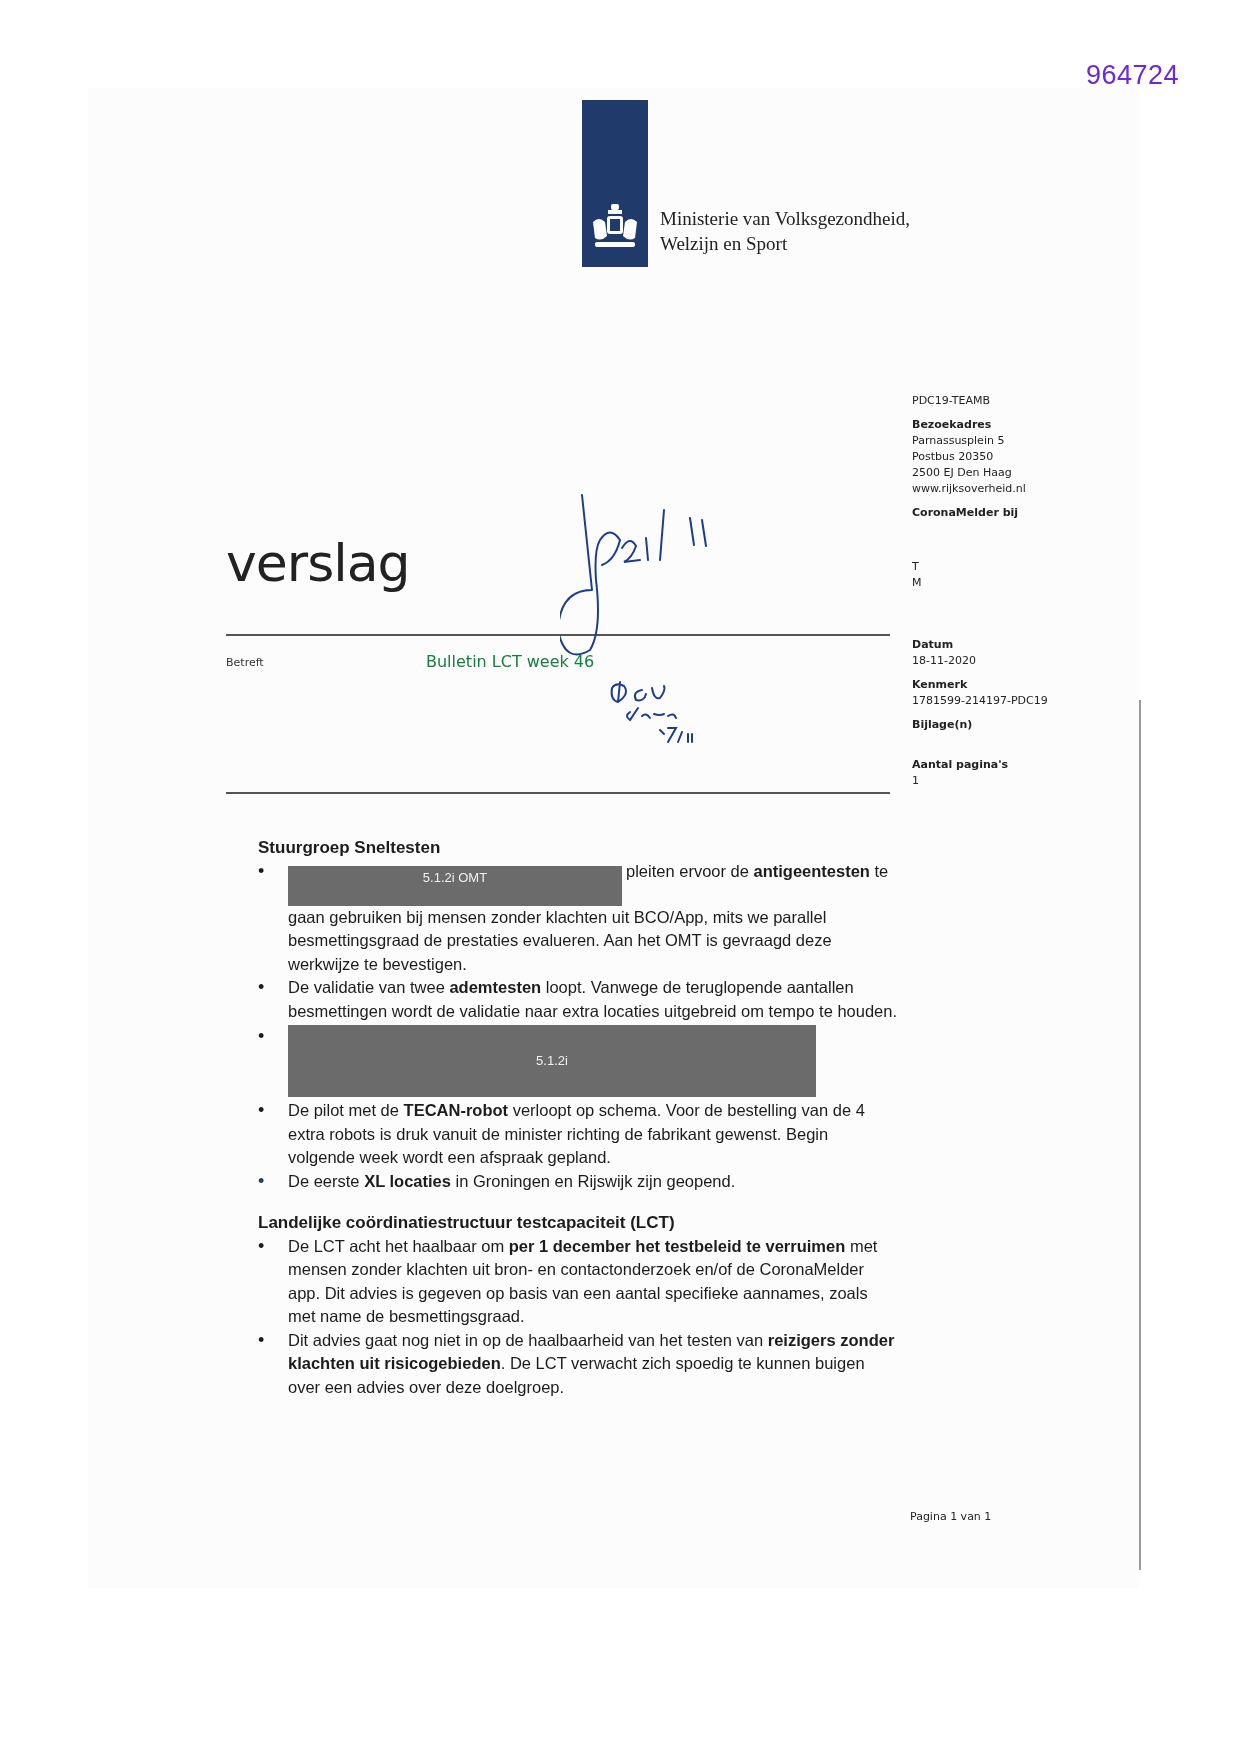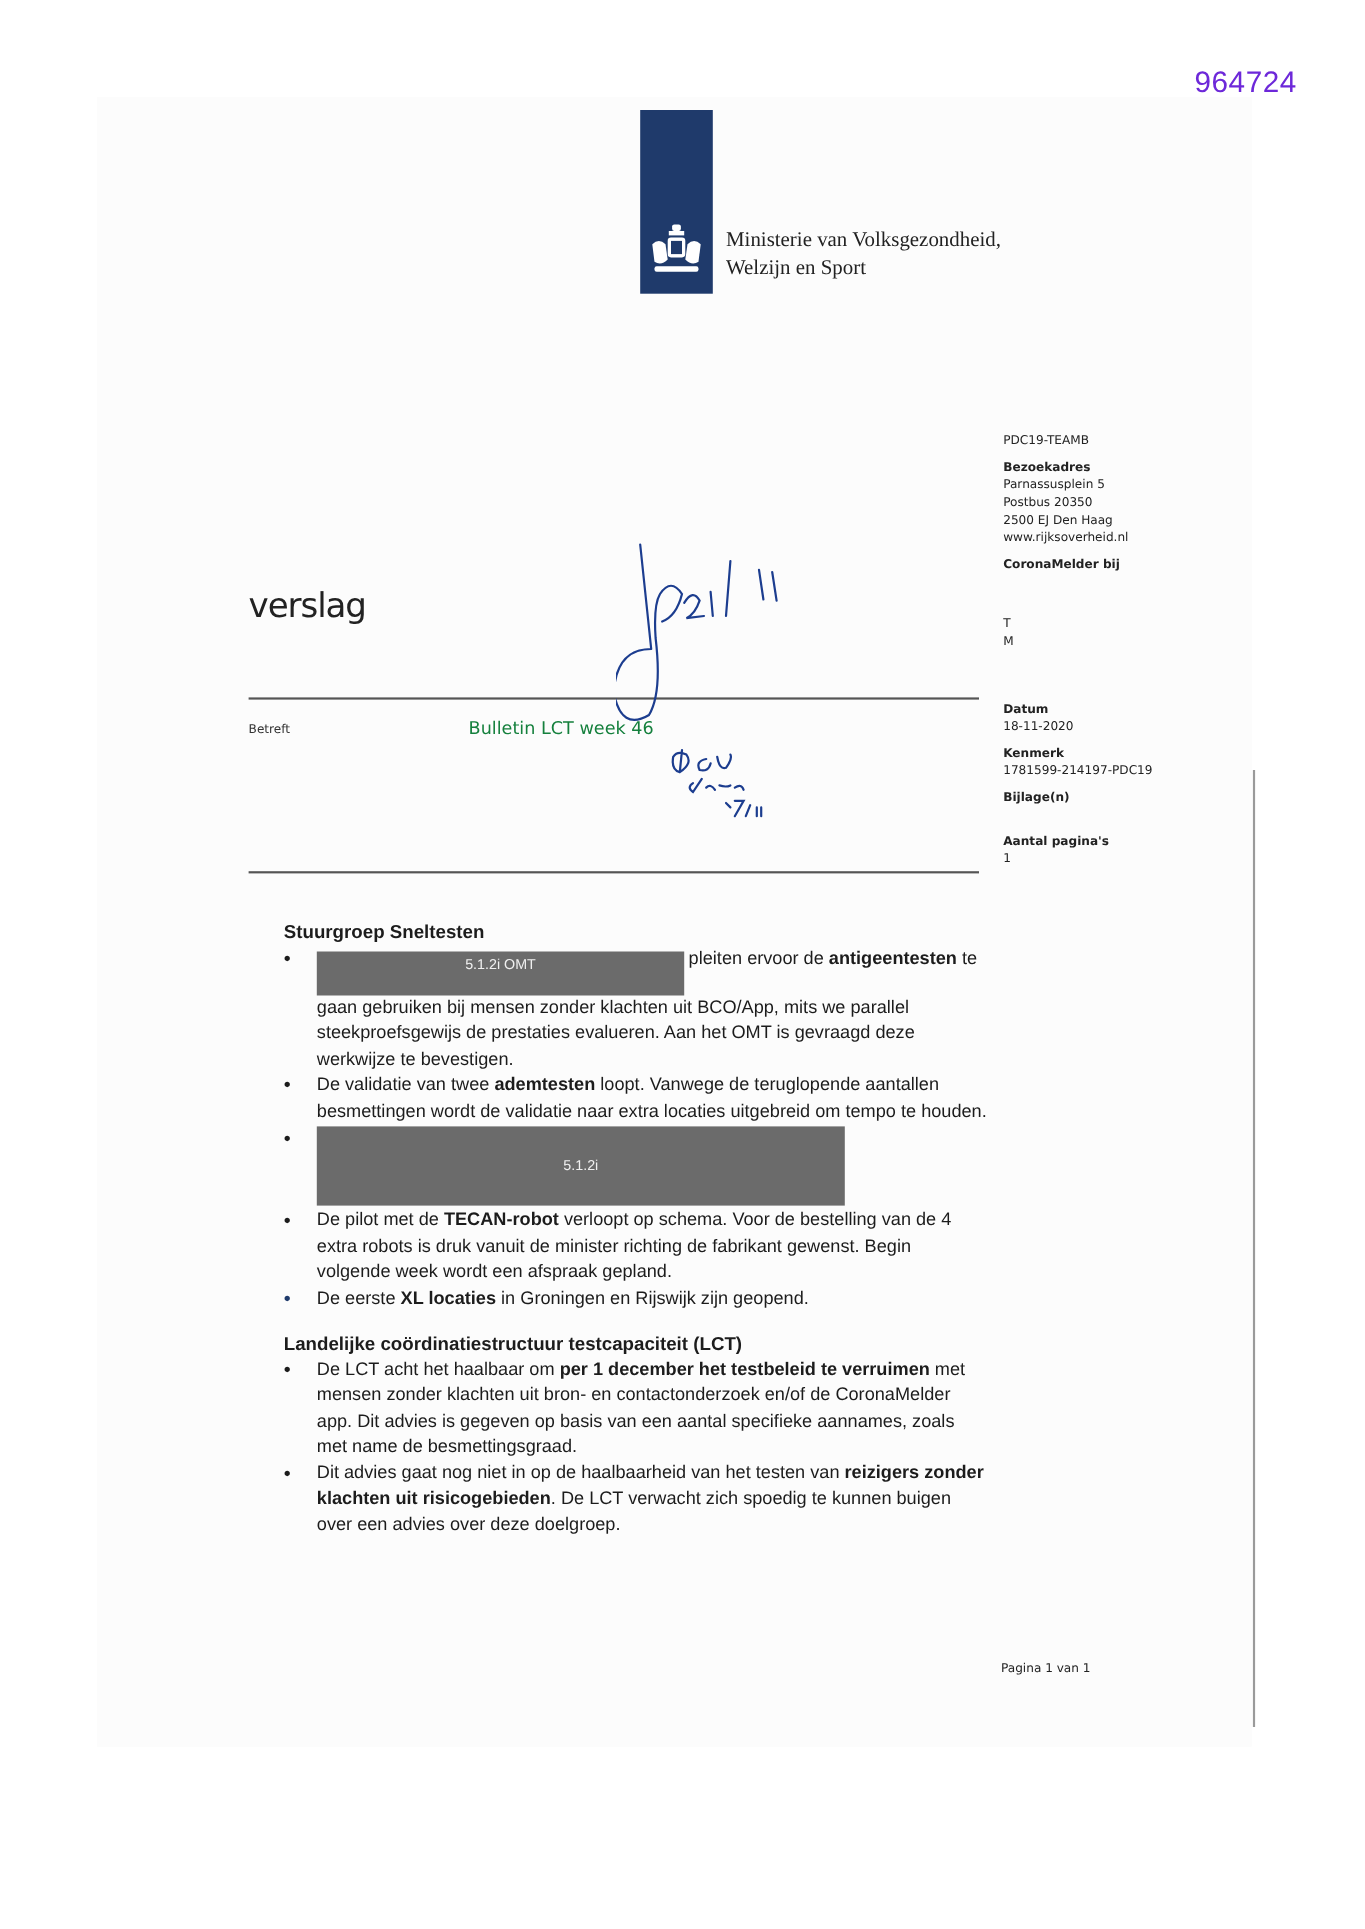--- a/index.html
+++ b/index.html
@@ -33,21 +33,21 @@
       font-family: "Liberation Serif", serif; font-size: 19px; line-height: 25px; color: #222;
     }
     .sidebar {
       position: absolute; left: 912px; top: 393px; width: 200px;
       font-family: "DejaVu Sans", sans-serif; font-size: 11px; line-height: 16px; color: #222;
     }
     .sidebar .bold { font-weight: bold; }
     .sidebar .gap { height: 8px; }
     .doc-type {
       position: absolute; left: 226px; top: 533px;
-      font-family: "DejaVu Sans", sans-serif; font-size: 31px; color: #222; letter-spacing: -1px;
+      font-family: "DejaVu Sans", sans-serif; font-size: 52px; color: #222; letter-spacing: -1px;
       font-weight: normal;
     }
     .rule {
       position: absolute; left: 226px; width: 664px; height: 2px; background: #555;
     }
     .betreft-label {
       position: absolute; left: 226px; top: 656px;
       font-family: "DejaVu Sans", sans-serif; font-size: 11px; color: #333;
     }
     .betreft-value {
@@ -67,21 +67,21 @@
     ul.bullets li::before {
       content: "\2022"; position: absolute; left: 0; top: 0; font-size: 18px;
     }
     ul.bullets li.blue::before { color: #1f3a6b; }
     .redact-inline {
       display: inline-block; width: 334px; height: 40px; vertical-align: -5px;
       background: #6b6b6b; color: #f0f0f0; font-size: 13px; text-align: center; line-height: 24px;
       margin-right: 4px;
     }
     .redact-block {
-      display: block; width: 480px; height: 72px; background: #6b6b6b; color: #f0f0f0;
+      display: block; width: 528px; height: 72px; background: #6b6b6b; color: #f0f0f0;
       font-size: 13px; text-align: center; line-height: 72px; margin: 2px 0 2px 0;
     }
     .section-gap { height: 18px; }
     .page-footer {
       position: absolute; left: 910px; top: 1510px;
       font-family: "DejaVu Sans", sans-serif; font-size: 11px; color: #222;
     }
   </style>
 </head>
 <body>
@@ -150,21 +150,21 @@
   <path d="M82 210 Q72 212 76 220 Q84 222 86 214"></path>
   <path d="M92 208 Q94 220 100 218 Q106 210 104 206"></path>
   <path d="M70 232 Q64 236 70 240 L78 228 M82 236 Q86 232 90 238 M94 234 Q100 236 104 234 M108 236 Q114 232 116 238"></path>
   <path d="M100 250 L104 254 M108 248 L116 248 L108 262 M122 252 L118 262 M128 254 L128 262 M132 254 L132 262"></path>
 </svg>
 
 <div class="body-content">
   <h3 class="section-title">Stuurgroep Sneltesten</h3>
   <ul class="bullets">
     <li>
-      <span class="redact-inline">5.1.2i OMT</span><span>pleiten ervoor de </span><b>antigeentesten</b><span> te gaan gebruiken bij mensen zonder klachten uit BCO/App, mits we parallel steekproefsgewijs de prestaties evalueren. Aan het OMT is gevraagd deze werkwijze te bevestigen.</span>
+      <span class="redact-inline">5.1.2i OMT</span><span>pleiten ervoor de </span><b>antigeentesten</b><span> te gaan gebruiken bij mensen zonder klachten uit BCO/App, mits we parallel besmettingsgraad de prestaties evalueren. Aan het OMT is gevraagd deze werkwijze te bevestigen.</span>
     </li>
     <li>
       <span>De validatie van twee </span><b>ademtesten</b><span> loopt. Vanwege de teruglopende aantallen besmettingen wordt de validatie naar extra locaties uitgebreid om tempo te houden.</span>
     </li>
     <li>
       <span class="redact-block">5.1.2i</span>
     </li>
     <li>
       <span>De pilot met de </span><b>TECAN-robot</b><span> verloopt op schema. Voor de bestelling van de 4 extra robots is druk vanuit de minister richting de fabrikant gewenst. Begin volgende week wordt een afspraak gepland.</span>
     </li>

